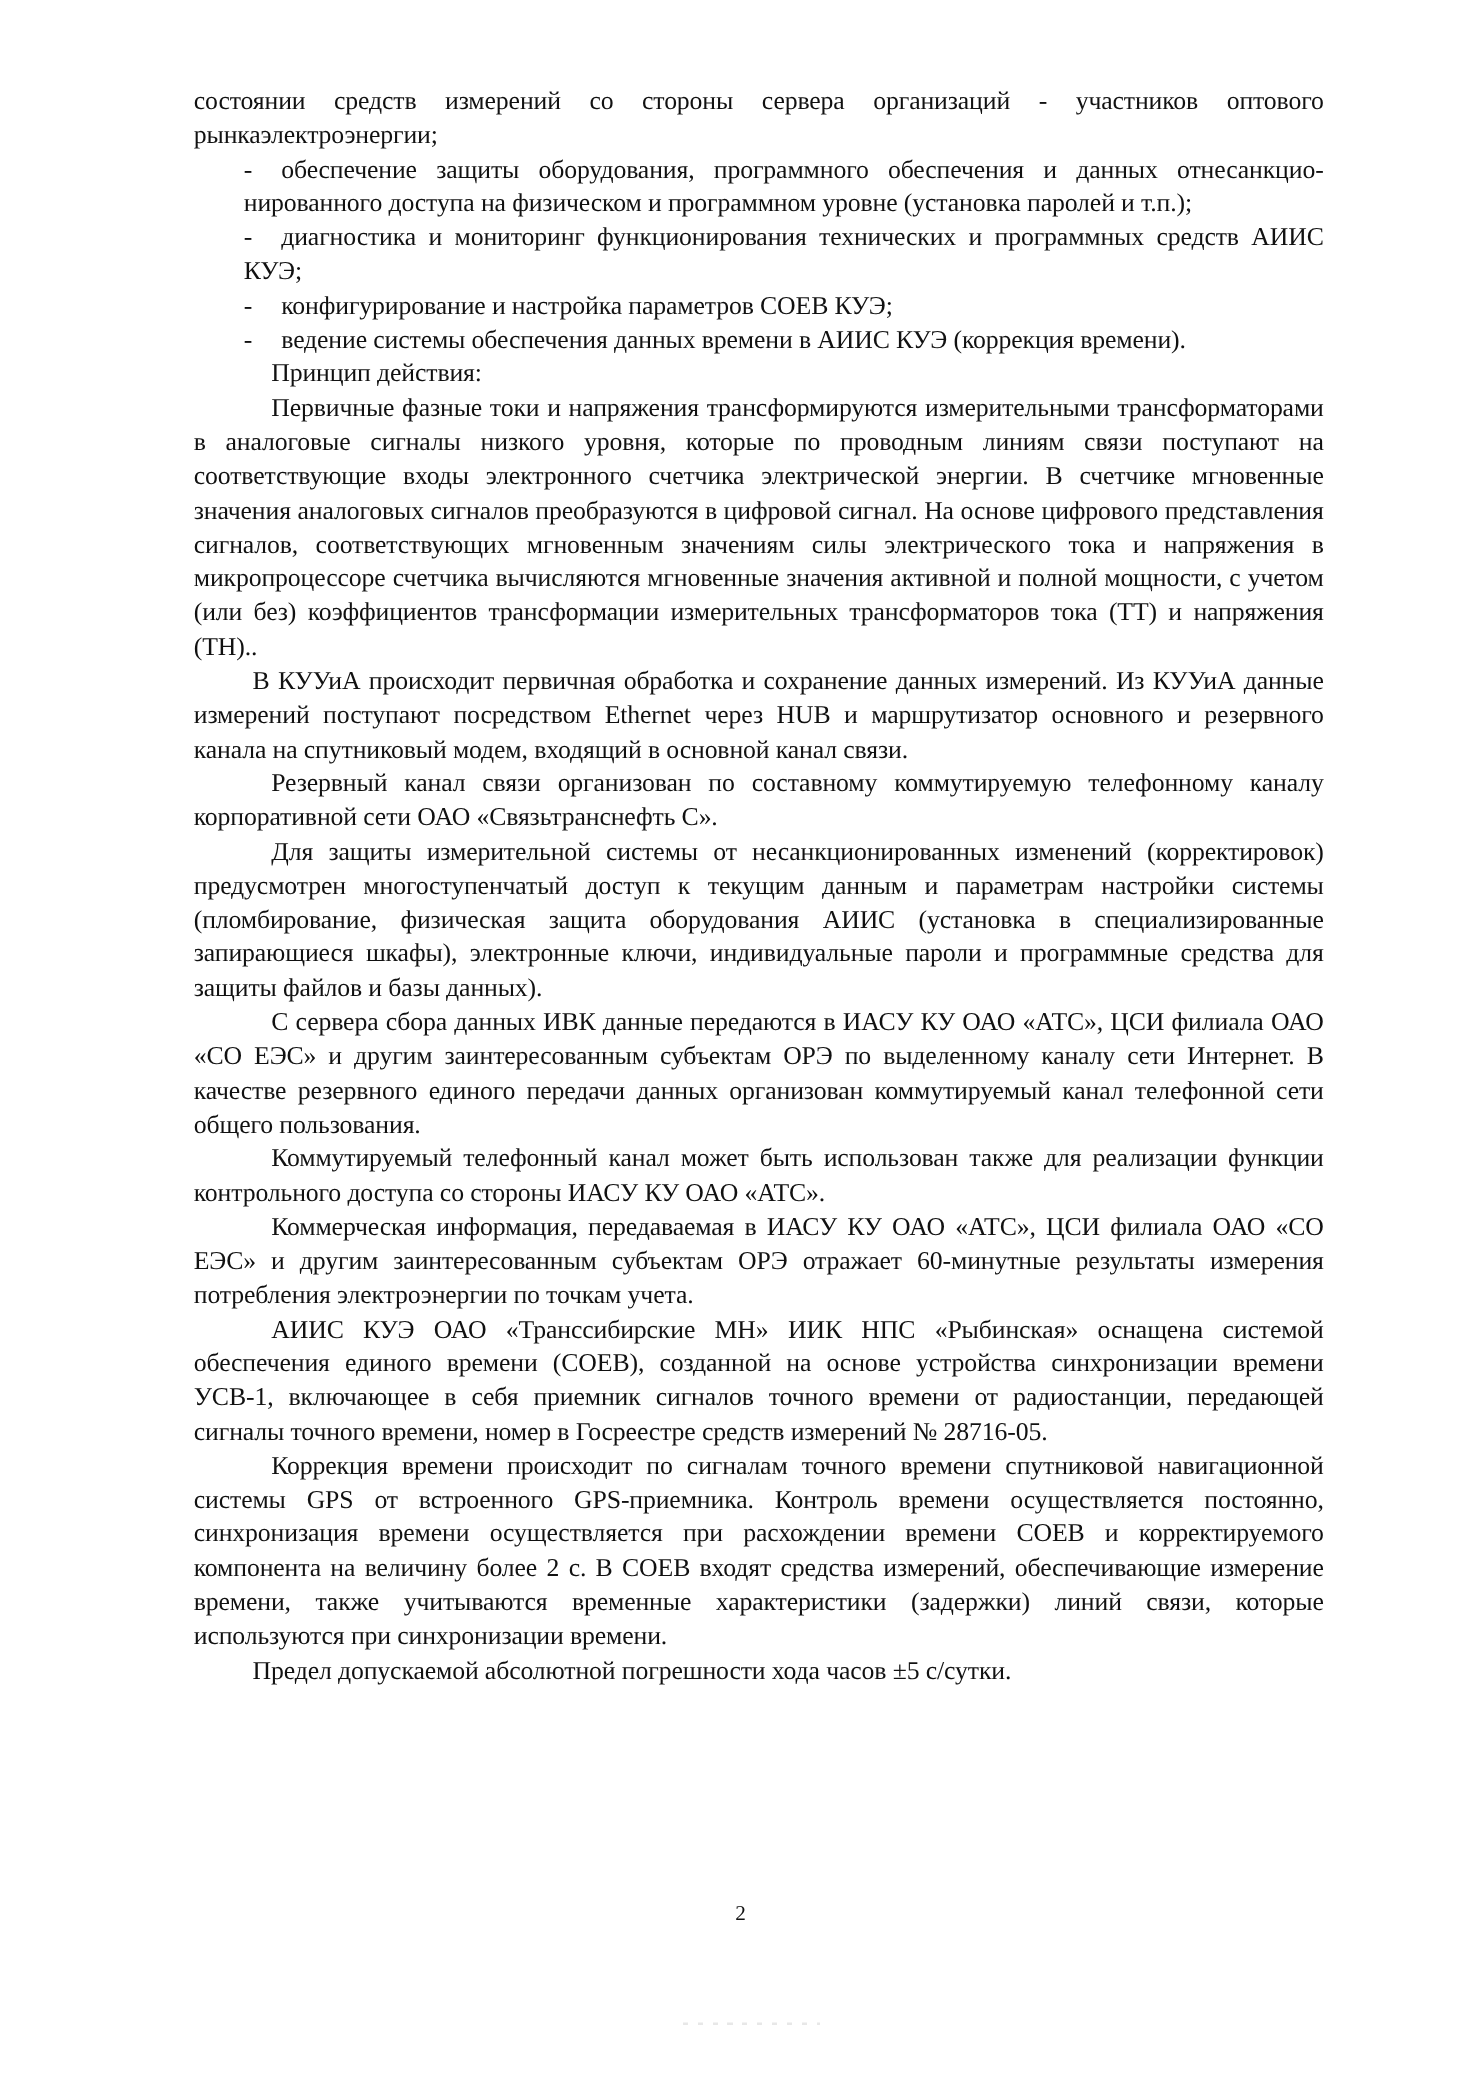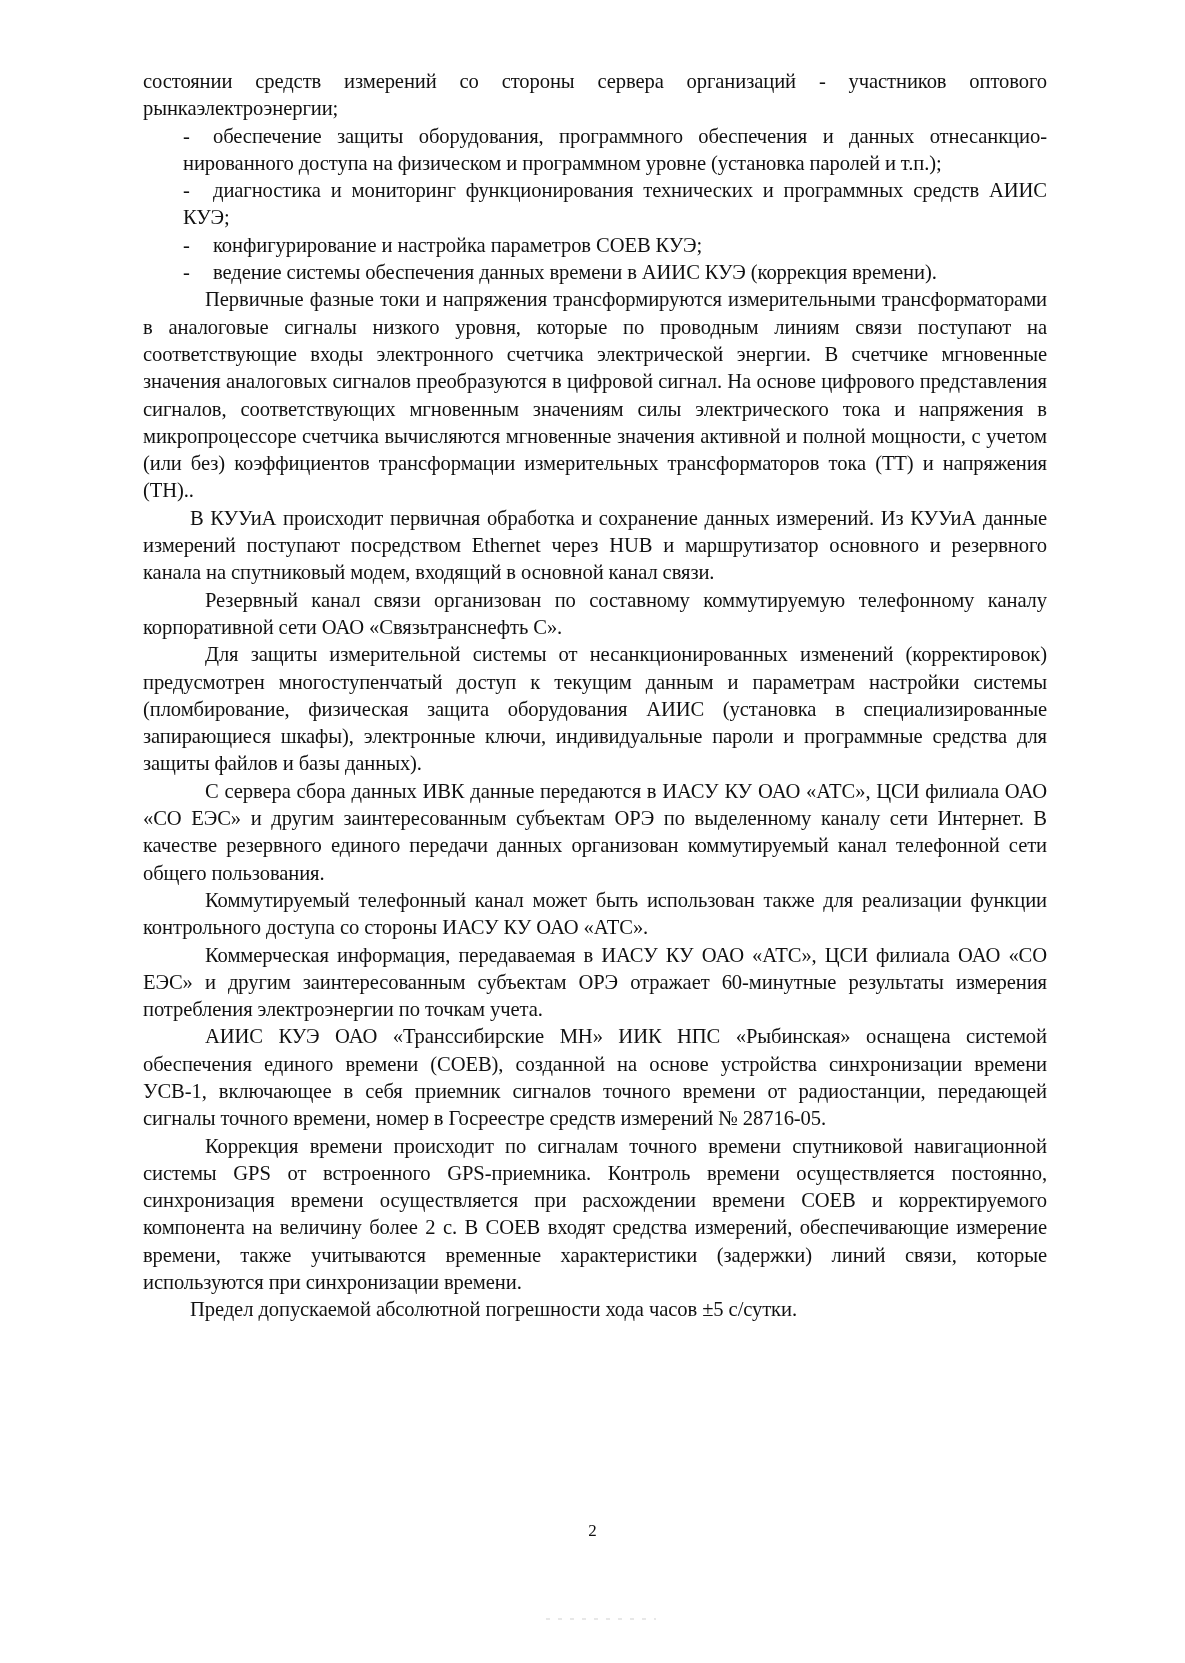--- a/index.html
+++ b/index.html
@@ -10,21 +10,21 @@
     body {
       width: 1185px;
       height: 1663px;
       position: relative;
       overflow: hidden;
       font-family: "Liberation Serif", "DejaVu Serif", serif;
       color: #111111;
     }
     .page {
       position: absolute;
-      left: 143px;
+      left: 155px;
       top: 68px;
       width: 904px;
       font-size: 20.6px;
       line-height: 27.3px;
       text-align: justify;
       letter-spacing: -0.1px;
     }
     .p {
       margin: 0;
       padding: 0;
@@ -70,20 +70,21 @@
   <p class="p">состоянии средств измерений со стороны сервера организаций - участников оптового рынкаэлектроэнергии;</p>
 
   <p class="p list-item"><span class="dash">-</span><span>обеспечение защиты оборудования, программного обеспечения и данных отнесанкцио­нированного доступа на физическом и программном уровне (установка паролей и т.п.);</span></p>
 
   <p class="p list-item"><span class="dash">-</span><span>диагностика и мониторинг функционирования технических и программных средств АИИС КУЭ;</span></p>
 
   <p class="p list-item"><span class="dash">-</span><span>конфигурирование и настройка параметров СОЕВ КУЭ;</span></p>
 
   <p class="p list-item"><span class="dash">-</span><span>ведение системы обеспечения данных времени в АИИС КУЭ (коррекция времени).</span></p>
 
+  <p class="p indent">Принцип действия:</p>
 
   <p class="p indent">Первичные фазные токи и напряжения трансформируются измерительными трансформаторами в аналоговые сигналы низкого уровня, которые по проводным линиям связи поступают на соответствующие входы электронного счетчика электрической энергии. В счетчике мгновенные значения аналоговых сигналов преобразуются в цифровой сигнал. На основе цифрового представления сигналов, соответствующих мгновенным значени­ям силы электрического тока и напряжения в микропроцессоре счетчика вычисляются мгновенные значения активной и полной мощности, с учетом (или без) коэффициентов трансформации измерительных трансформаторов тока (ТТ) и напряжения (ТН)..</p>
 
 
   <p class="p indent-small">В КУУиА происходит первичная обработка и сохранение данных измерений. Из КУУ­иА данные измерений поступают посредством Ethernet через HUB и маршрутизатор основно­го и резервного канала на спутниковый модем, входящий в основной канал связи.</p>
 
   <p class="p indent">Резервный канал связи организован по составному коммутируемую телефонному ка­налу корпоративной сети ОАО «Связьтранснефть С».</p>
 
   <p class="p indent">Для защиты измерительной системы от несанкционированных изменений (корректи­ровок) предусмотрен многоступенчатый доступ к текущим данным и параметрам настройки системы (пломбирование, физическая защита оборудования АИИС (установка в специализи­рованные запирающиеся шкафы), электронные ключи, индивидуальные пароли и программ­ные средства для защиты файлов и базы данных).</p>
 

